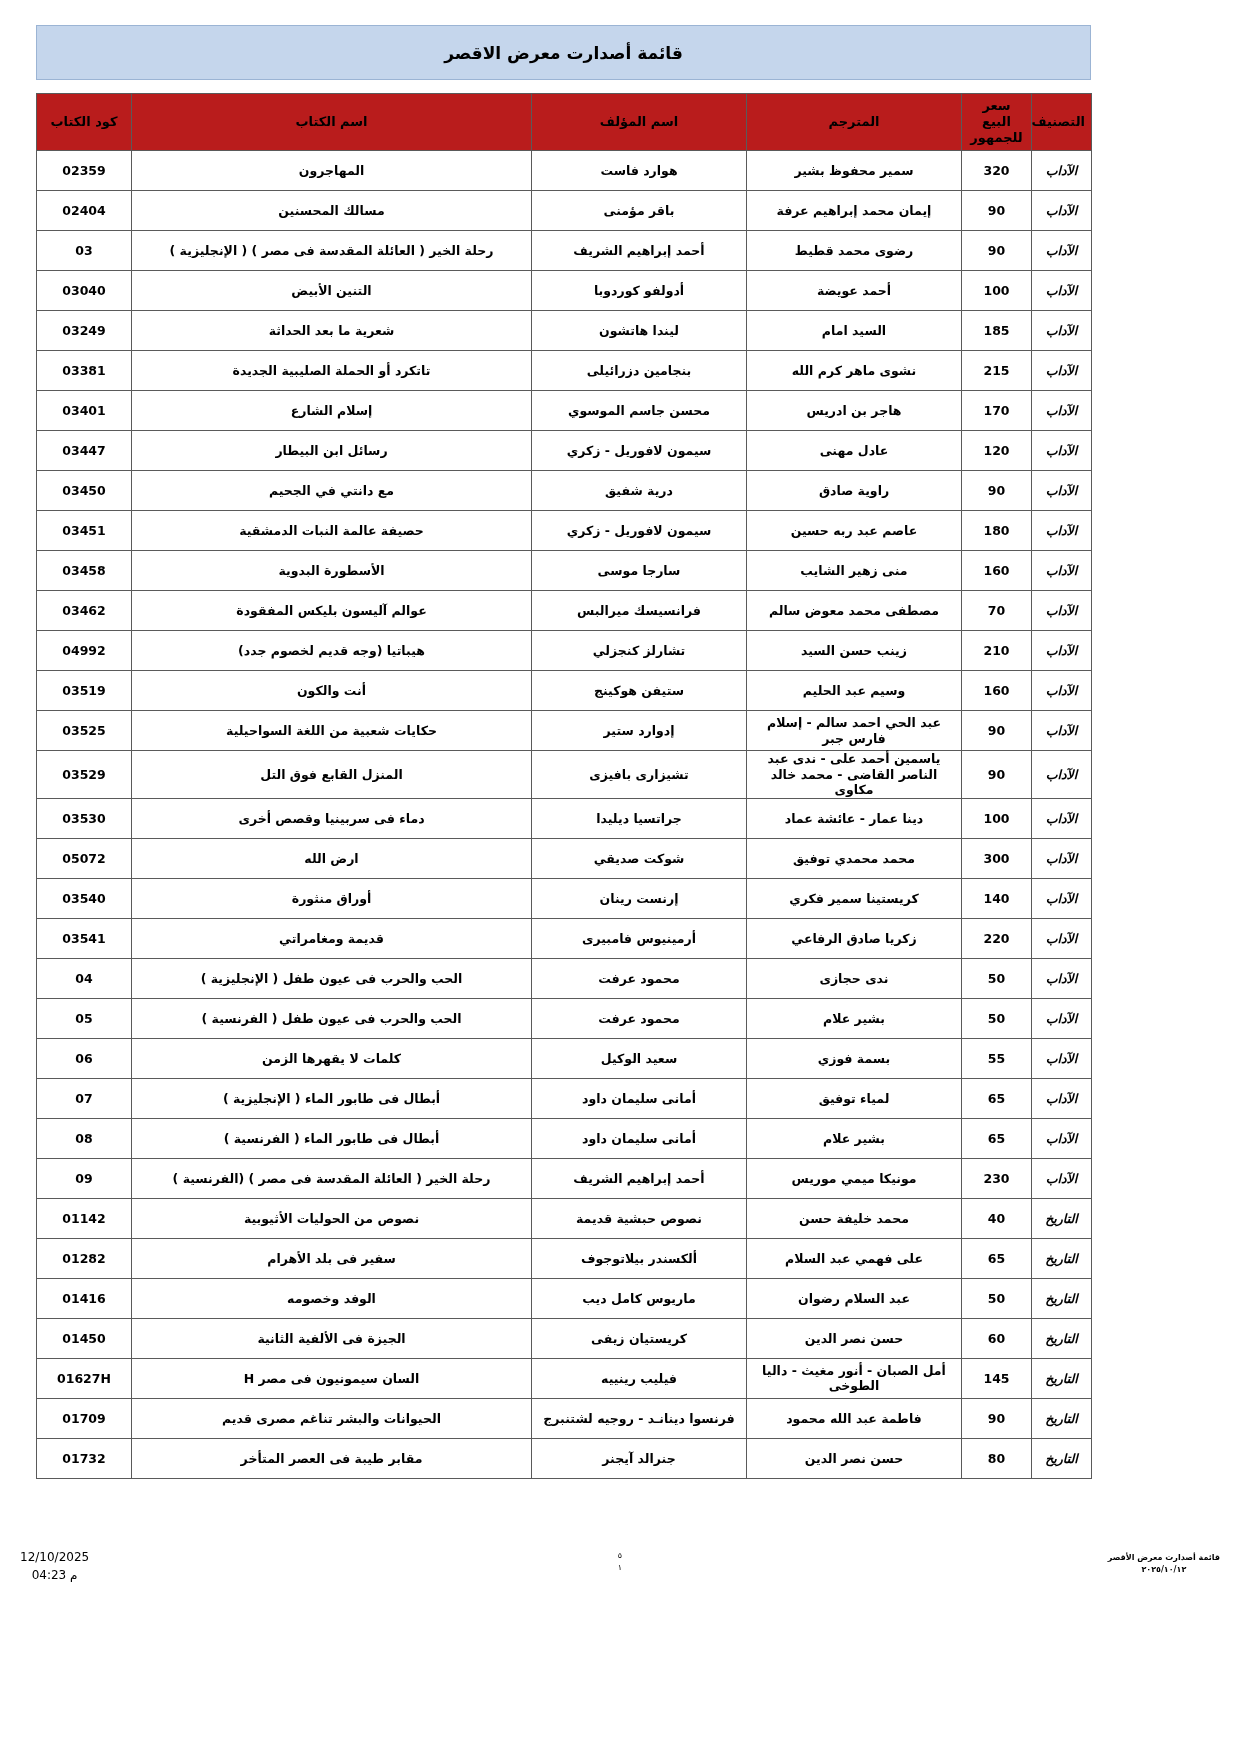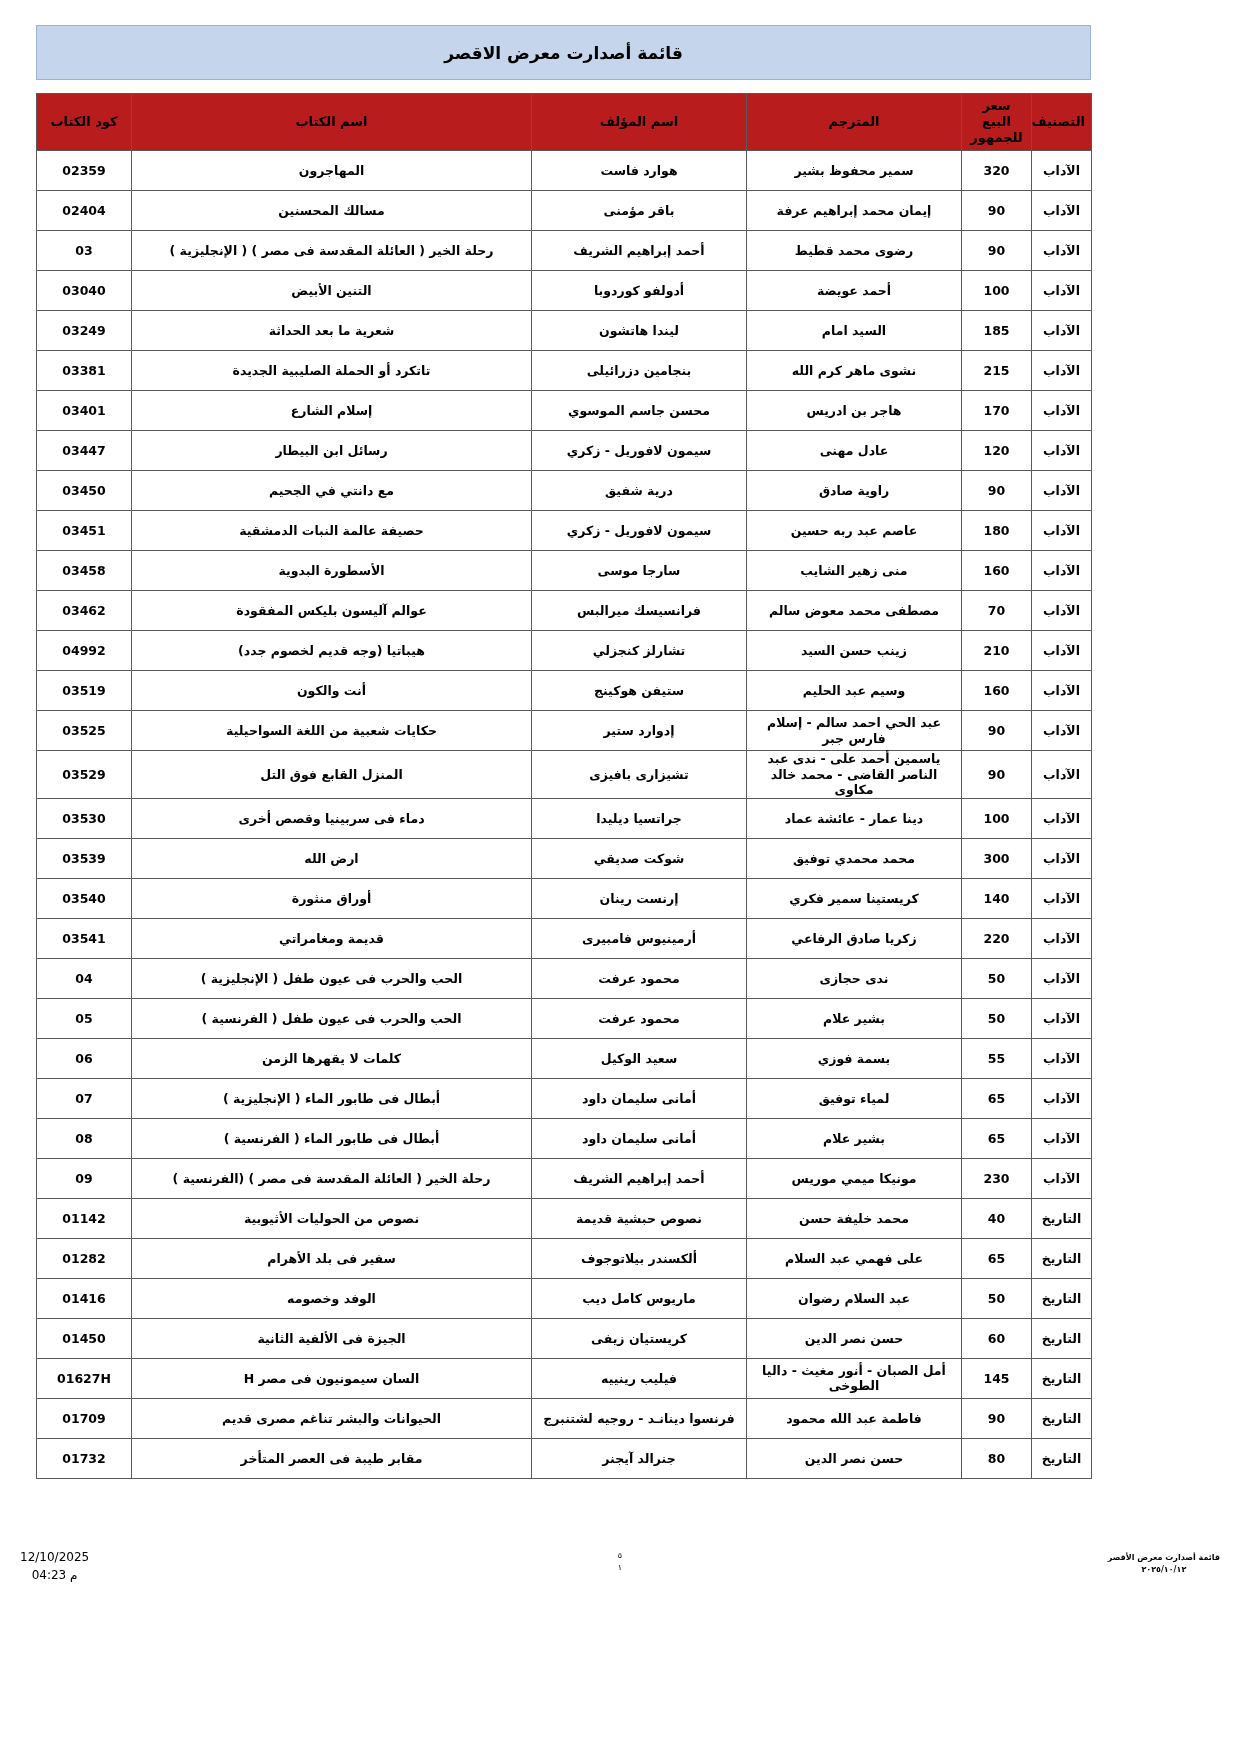--- a/index.html
+++ b/index.html
@@ -54,21 +54,21 @@
   table.books tbody td {
     height: 40px;
     background: #ffffff;
     font-weight: bold;
   }
   td.c-code   { width: 95px;  font-weight: bold; }
   td.c-book   { width: 400px; font-weight: normal; }
   td.c-author { width: 215px; font-weight: normal; }
   td.c-trans  { width: 215px; font-weight: normal; }
   td.c-price  { width: 70px;  font-weight: bold; }
-  td.c-class  { width: 60px;  font-weight: normal; }
+  td.c-class  { width: 60px;  font-weight: normal; font-style: italic; }
   th.h-code   { width: 95px; }
   th.h-book   { width: 400px; }
   th.h-author { width: 215px; margin-top: 8px; }
   th.h-trans  { width: 215px; }
   th.h-price  { width: 70px; font-size: 12px; }
   th.h-class  { width: 60px; }
   .footer {
     position: absolute;
     left: 0; top: 1548px;
     width: 1240px;
@@ -258,21 +258,21 @@
           <td class="c-author">جراتسيا ديليدا</td>
           <td class="c-book">دماء فى سربينيا وقصص أخرى</td>
           <td class="c-code">03530</td>
         </tr>
         <tr>
           <td class="c-class">الآداب</td>
           <td class="c-price">300</td>
           <td class="c-trans">محمد محمدي توفيق</td>
           <td class="c-author">شوكت صديقي</td>
           <td class="c-book">ارض الله</td>
-          <td class="c-code">03539</td>
+          <td class="c-code">05072</td>
         </tr>
         <tr>
           <td class="c-class">الآداب</td>
           <td class="c-price">140</td>
           <td class="c-trans">كريستينا سمير فكري</td>
           <td class="c-author">إرنست رينان</td>
           <td class="c-book">أوراق منثورة</td>
           <td class="c-code">03540</td>
         </tr>
         <tr>

